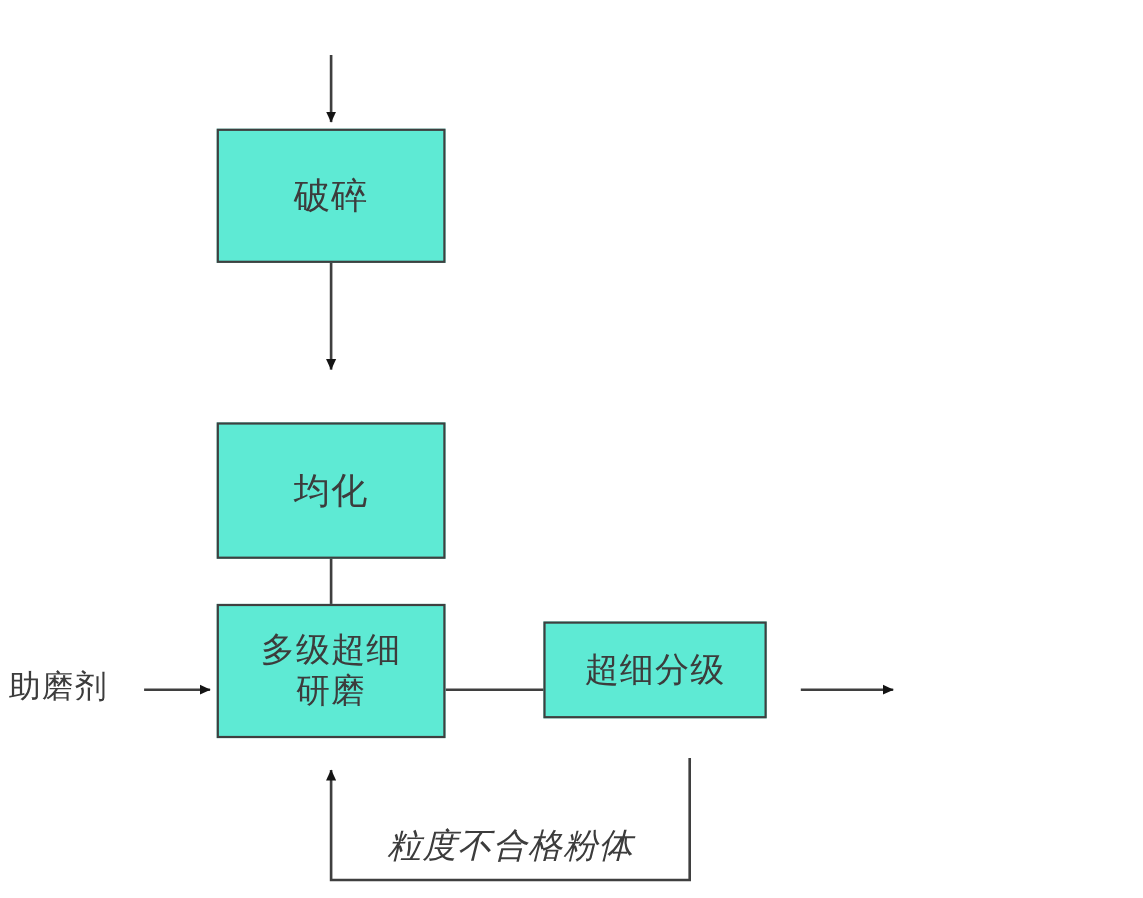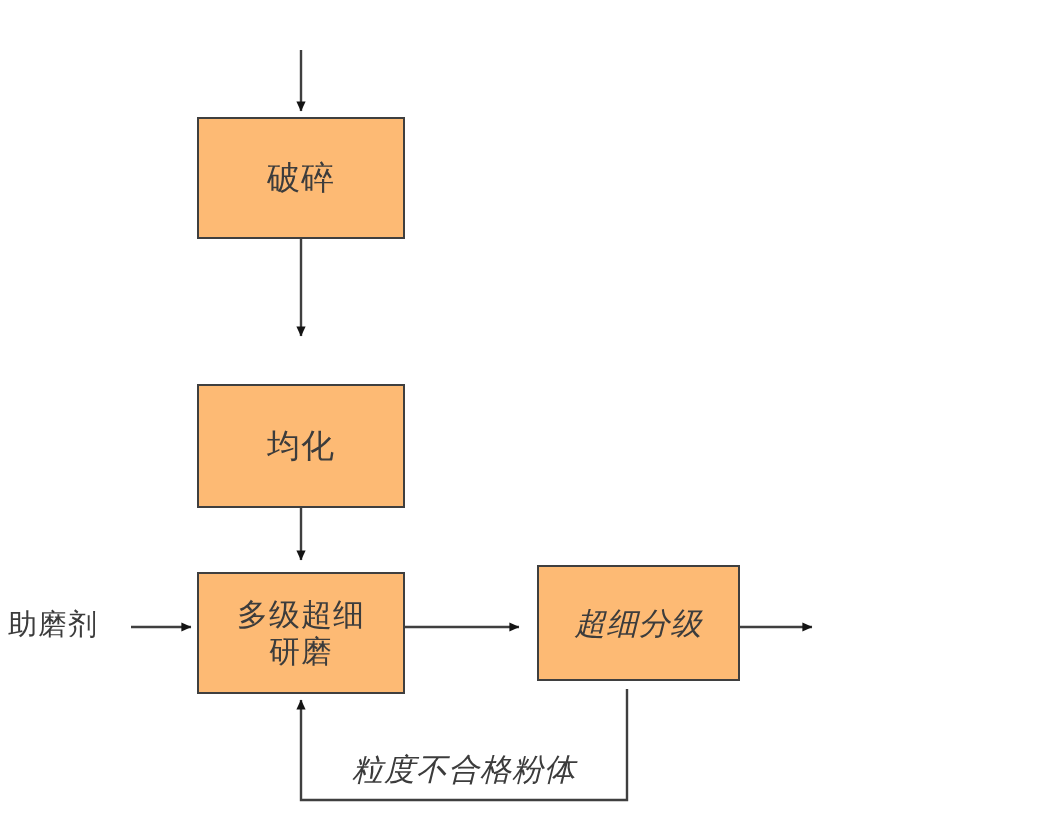--- a/index.html
+++ b/index.html
@@ -25,21 +25,21 @@
     left: 0;
     top: 0;
     width: 1039px;
     height: 816px;
     pointer-events: none;
   }
   .node {
     position: absolute;
     box-sizing: border-box;
     border: 2px solid #3f3f3f;
-    background: #fdba74;
+    background: #5eead4;
     display: flex;
     align-items: center;
     justify-content: center;
     text-align: center;
     line-height: 1.18;
     color: #3c3c3c;
     letter-spacing: 1px;
   }
   .node-label {
     display: block;
@@ -48,22 +48,22 @@
   .free-label {
     position: absolute;
     color: #3c3c3c;
     white-space: nowrap;
     letter-spacing: 1px;
     line-height: 1.1;
   }
   
   #node-crush     { left: 197px; top: 117px;  width: 208px; height: 122px; font-size: 33px; }
   #node-homog     { left: 197px; top: 342px;  width: 208px; height: 124px; font-size: 33px; margin-top: 42px; }
-  #node-grind     { left: 197px; top: 572px;  width: 208px; height: 122px; font-size: 31px; }
-  #node-classify  { left: 537px; top: 565px;  width: 203px; height: 116px; font-size: 31px; font-style: italic; }
+  #node-grind     { left: 197px; top: 549px;  width: 208px; height: 122px; font-size: 31px; }
+  #node-classify  { left: 494px; top: 565px;  width: 203px; height: 88px; font-size: 31px; }
 
   #label-feed     { left: 186px; top: 8px;   font-size: 29px; }
   #label-aid      { left: 8px;   top: 609px; font-size: 29px; }
   #label-product  { left: 822px; top: 609px; font-size: 29px; }
   #label-reject   { left: 352px; top: 752px; font-size: 31px; font-style: italic; }
 </style>
 </head>
 <body>
 
 <div id="canvas">

